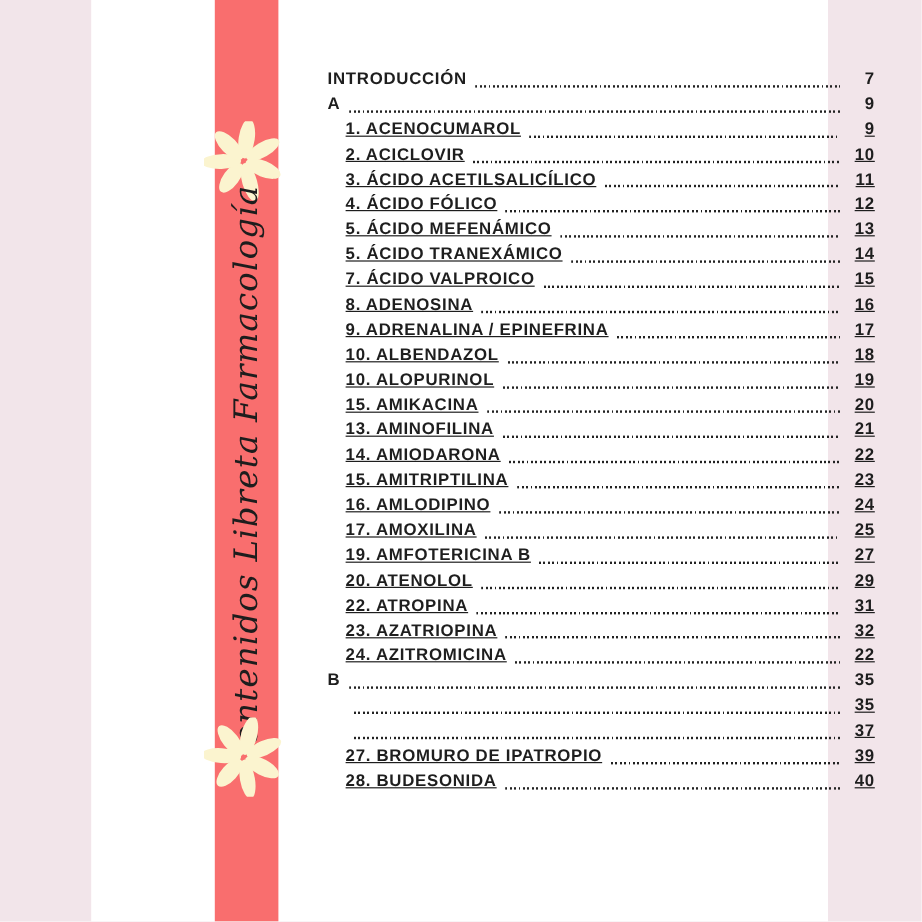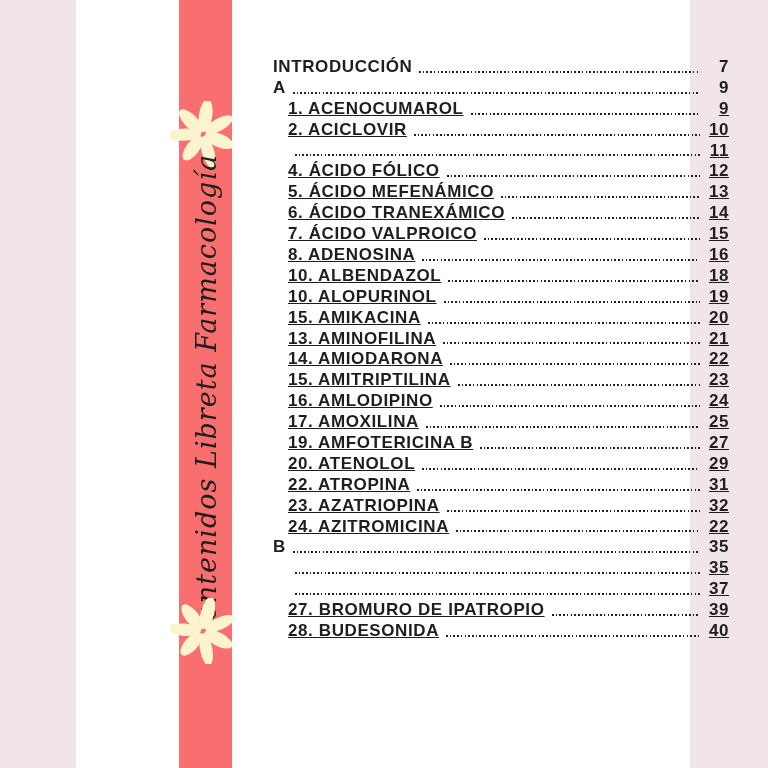--- a/index.html
+++ b/index.html
@@ -53,21 +53,21 @@
     position: absolute;
     left: 197px;
     top: 57px;
     width: 456px;
     color: #1e1e1e;
   }
   .row {
     display: flex;
     align-items: baseline;
     height: 20.9px;
-    font-size: 17px;
+    font-size: 14px;
     font-weight: 700;
     letter-spacing: 0.6px;
   }
   .row.indent {
     padding-left: 15px;
     text-decoration: underline;
   }
   .row .label {
     white-space: nowrap;
     flex-shrink: 0;
@@ -135,47 +135,53 @@
           <span class="label">1. ACENOCUMAROL</span>
           <span class="dots"></span>
           <span class="pg">9</span>
         </div>
         <div class="row indent">
           <span class="label">2. ACICLOVIR</span>
           <span class="dots"></span>
           <span class="pg">10</span>
         </div>
         <div class="row indent">
+          <span class="label">3. ÁCIDO ACETILSALICÍLICO</span>
           <span class="dots"></span>
           <span class="pg">11</span>
         </div>
         <div class="row indent">
           <span class="label">4. ÁCIDO FÓLICO</span>
           <span class="dots"></span>
           <span class="pg">12</span>
         </div>
         <div class="row indent">
           <span class="label">5. ÁCIDO MEFENÁMICO</span>
           <span class="dots"></span>
           <span class="pg">13</span>
         </div>
         <div class="row indent">
-          <span class="label">6. ÁCIDO TRANEXÁMICO</span>
+          <span class="label">5. ÁCIDO TRANEXÁMICO</span>
           <span class="dots"></span>
           <span class="pg">14</span>
         </div>
         <div class="row indent">
           <span class="label">7. ÁCIDO VALPROICO</span>
           <span class="dots"></span>
           <span class="pg">15</span>
         </div>
         <div class="row indent">
           <span class="label">8. ADENOSINA</span>
           <span class="dots"></span>
           <span class="pg">16</span>
+        </div>
+        <div class="row indent">
+          <span class="label">9. ADRENALINA / EPINEFRINA</span>
+          <span class="dots"></span>
+          <span class="pg">17</span>
         </div>
         <div class="row indent">
           <span class="label">10. ALBENDAZOL</span>
           <span class="dots"></span>
           <span class="pg">18</span>
         </div>
         <div class="row indent">
           <span class="label">10. ALOPURINOL</span>
           <span class="dots"></span>
           <span class="pg">19</span>

